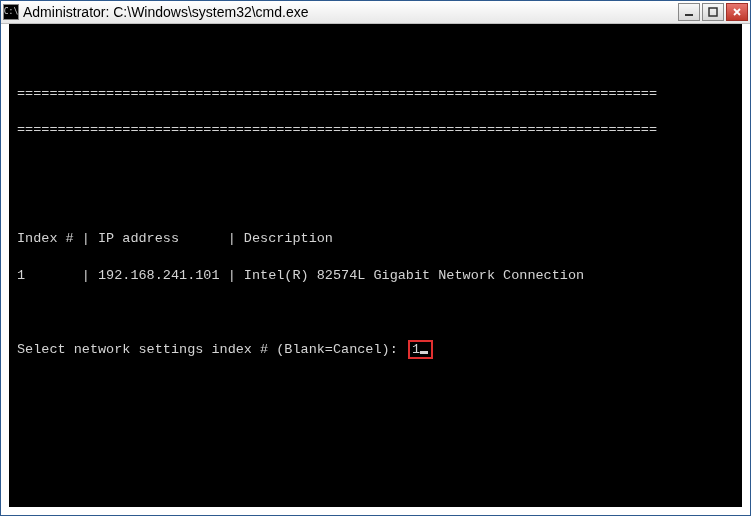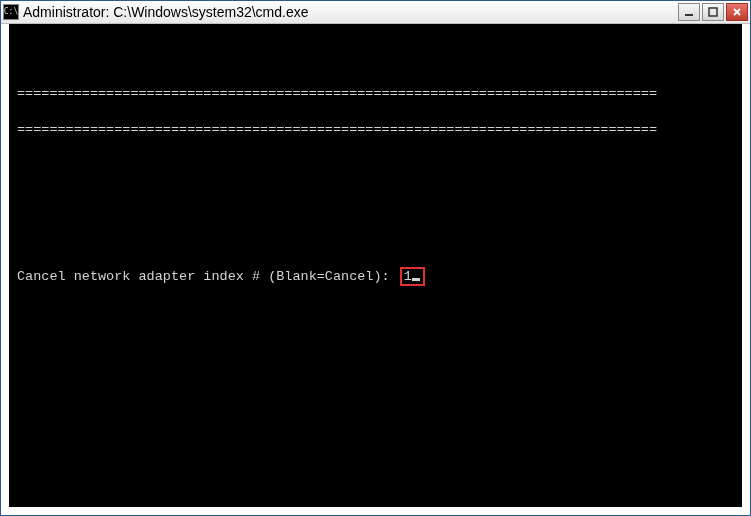--- a/index.html
+++ b/index.html
@@ -138,16 +138,18 @@
       </div>
     </div>
   </div>
 
   <div class="terminal">
 <div class="term-line"> </div>
 <div class="term-line">===============================================================================</div>
 <div class="term-line">===============================================================================</div>
 <div class="term-line"> </div>
 <div class="term-line"> </div>
+<div class="term-line">Index # | IP address      | Description</div>
+<div class="term-line">1       | 192.168.241.101 | Intel(R) 82574L Gigabit Network Connection</div>
 <div class="term-line"> </div>
-<div class="prompt-line"><span>Cancel network adapter index # (Blank=Cancel): </span><span class="highlight-box"><span>1</span><span class="cursor"></span></span></div>
+<div class="prompt-line"><span>Select network settings index # (Blank=Cancel): </span><span class="highlight-box"><span>1</span><span class="cursor"></span></span></div>
   </div>
 </div>
 
 </body></html>

